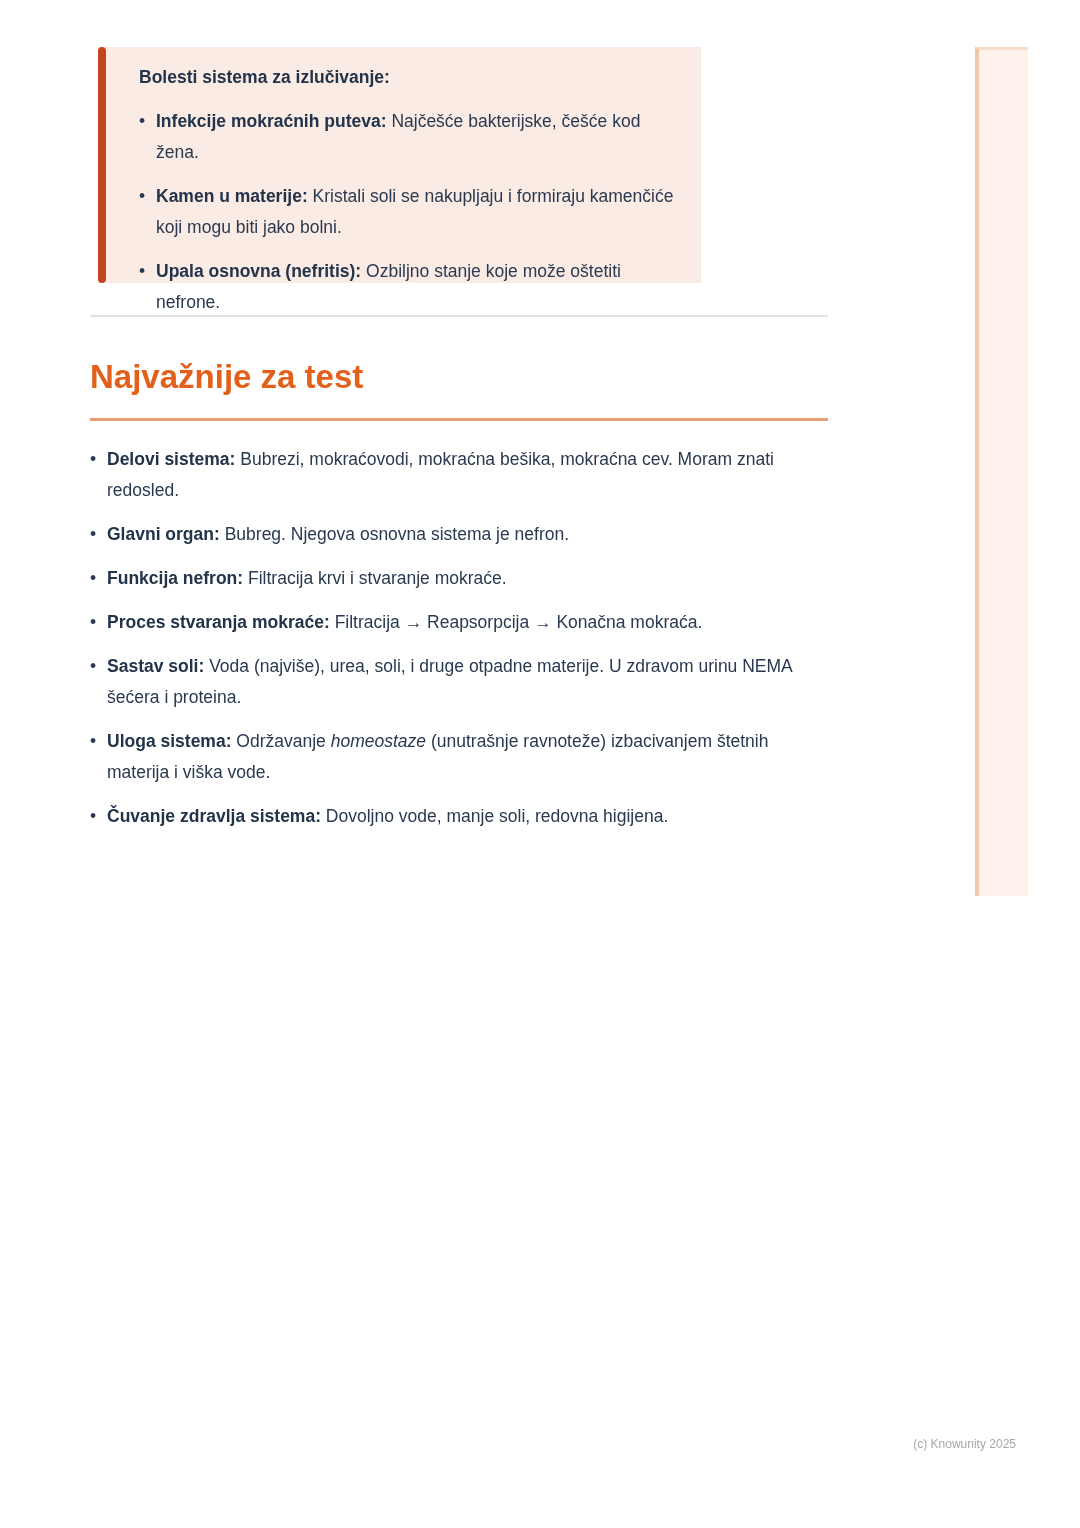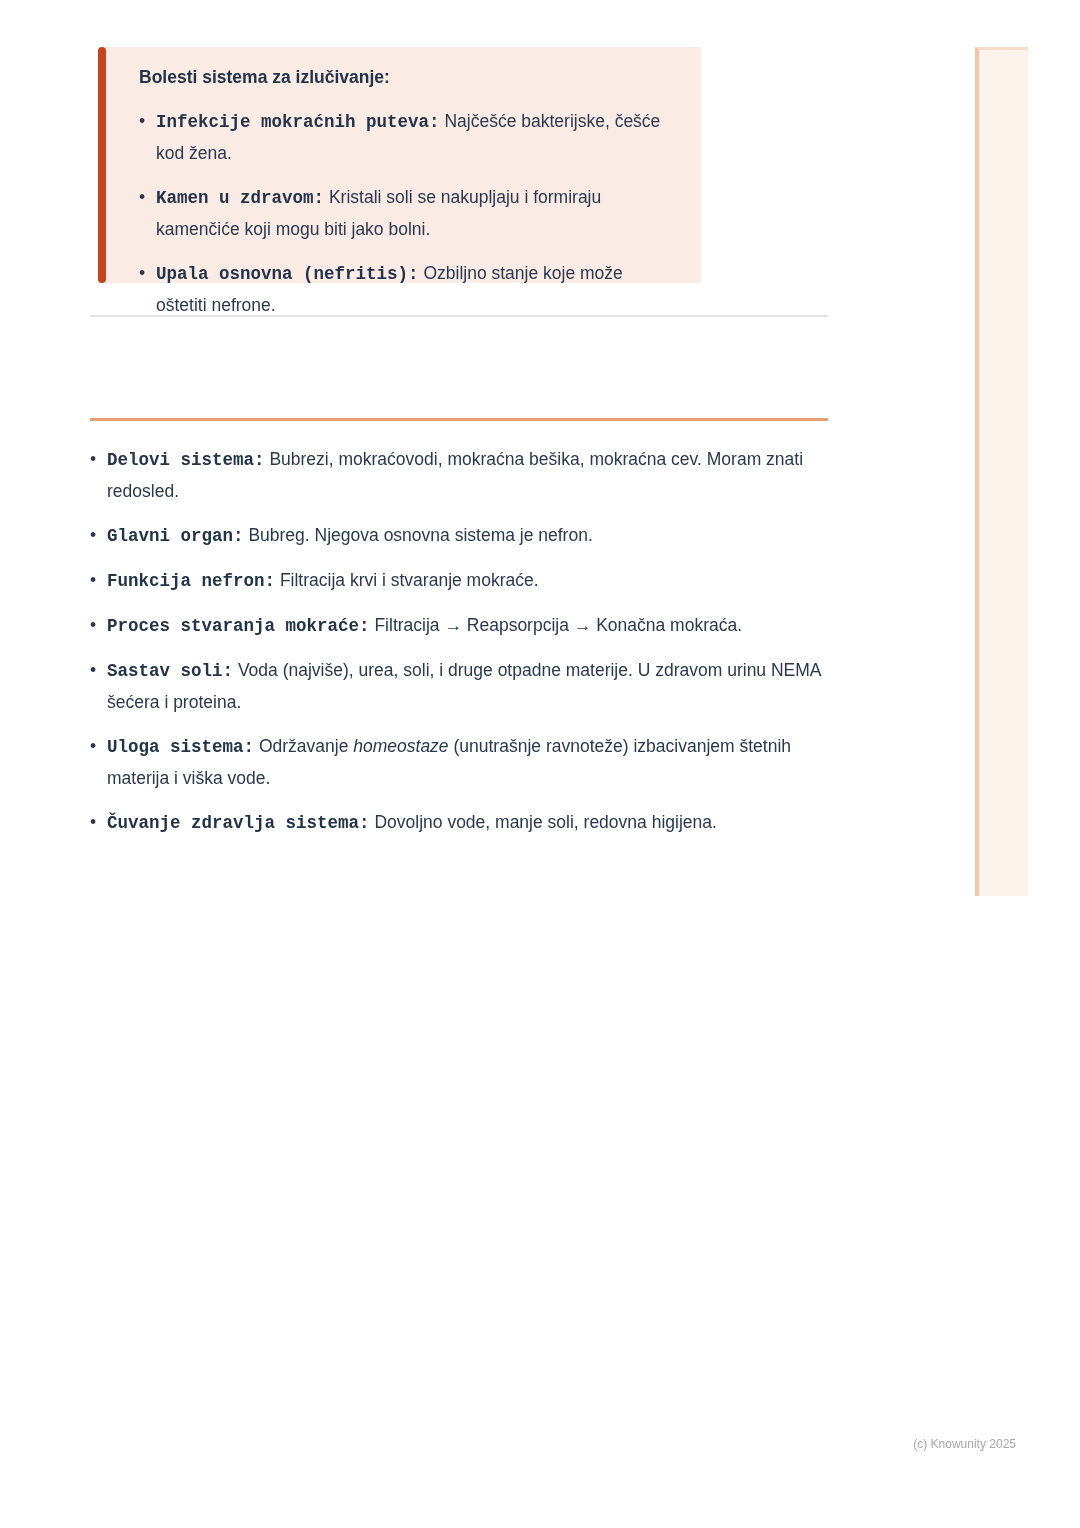--- a/index.html
+++ b/index.html
@@ -66,21 +66,21 @@
     font-size: 17.5px;
     line-height: 31px;
     margin-top: 13px;
   }
   .dot {
     position: absolute;
     left: 0;
     top: 0;
     color: #2a3950;
   }
-  .lbl { font-weight: 700; color: #22334a; font-family: Liberation Mono, monospace; }
+  .lbl { font-weight: 700; color: #22334a; }
   .it  { font-style: italic; text-align: right; }
 
   .callout-list { margin-left: 17px; margin-top: 2px; }
 
   .divider {
     position: absolute;
     left: 90px;
     top: 315px;
     width: 738px;
     height: 2px;
@@ -133,33 +133,34 @@
     <div class="callout-bar"></div>
     <p class="callout-title">Bolesti sistema za izlučivanje:</p>
     <ul class="plain callout-list">
       <li class="item">
         <span class="dot">•</span>
         <span class="lbl">Infekcije mokraćnih puteva:</span>
         <span>Najčešće bakterijske, češće kod žena.</span>
       </li>
       <li class="item">
         <span class="dot">•</span>
-        <span class="lbl">Kamen u zdravom:</span>
+        <span class="lbl">Kamen u materije:</span>
         <span>Kristali soli se nakupljaju i formiraju kamenčiće koji mogu biti jako bolni.</span>
       </li>
       <li class="item">
         <span class="dot">•</span>
         <span class="lbl">Upala osnovna (nefritis):</span>
         <span>Ozbiljno stanje koje može oštetiti nefrone.</span>
       </li>
     </ul>
   </section>
 
   <div class="divider"></div>
 
+  <h1 class="heading">Najvažnije za test</h1>
   <div class="heading-underline"></div>
 
   <ul class="plain main-list">
     <li class="item">
       <span class="dot">•</span>
       <span class="lbl">Delovi sistema:</span>
       <span>Bubrezi, mokraćovodi, mokraćna bešika, mokraćna cev. Moram znati redosled.</span>
     </li>
     <li class="item">
       <span class="dot">•</span>

